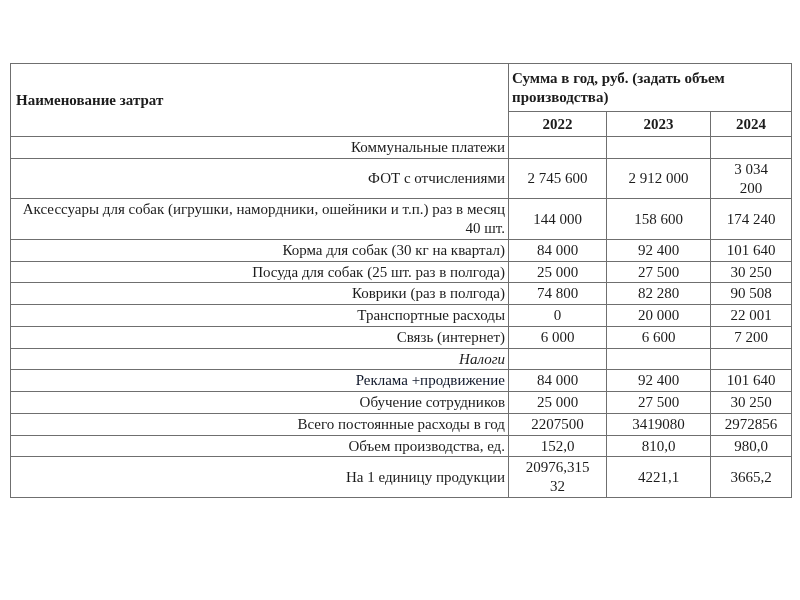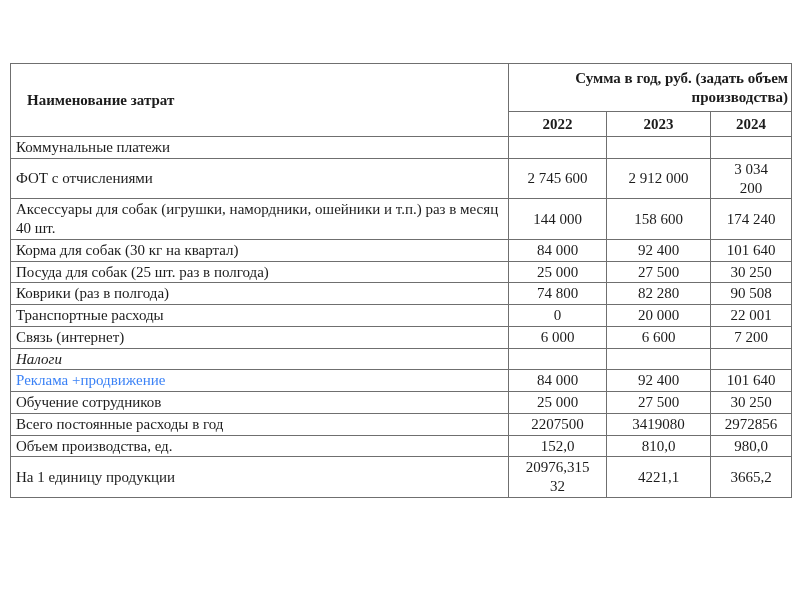--- a/index.html
+++ b/index.html
@@ -32,36 +32,36 @@
     border: 1px solid #6f6f6f;
     font-size: 15px;
     line-height: 1.25;
     vertical-align: middle;
     padding: 1px 3px;
     overflow: hidden;
   }
   th.label-head {
     text-align: left;
     font-weight: bold;
-    padding-left: 16px;
+    padding-left: 5px;
     height: 70px;
   }
   th.group-head {
-    text-align: right;
+    text-align: left;
     font-weight: bold;
     height: 44px;
   }
   th.year-head {
     text-align: center;
     font-weight: bold;
     height: 21px;
     font-family: Liberation Serif, serif;
   }
   td.label-cell {
-    text-align: left;
+    text-align: right;
     padding-left: 5px;
   }
   td.value-cell {
     text-align: center;
     white-space: pre-line;
   }
   tr.row-bold td {
     font-weight: normal;
   }
   td.label-italic {
@@ -144,21 +144,21 @@
           <td class="value-cell">6 600</td>
           <td class="value-cell">7 200</td>
         </tr>
         <tr class="data-row">
           <td class="label-cell label-italic">Налоги</td>
           <td class="value-cell"></td>
           <td class="value-cell"></td>
           <td class="value-cell"></td>
         </tr>
         <tr class="data-row">
-          <td class="label-cell" style="color: #3b82f6;">Реклама +продвижение</td>
+          <td class="label-cell" style="color: #0f172a;">Реклама +продвижение</td>
           <td class="value-cell">84 000</td>
           <td class="value-cell">92 400</td>
           <td class="value-cell">101 640</td>
         </tr>
         <tr class="data-row">
           <td class="label-cell">Обучение сотрудников</td>
           <td class="value-cell">25 000</td>
           <td class="value-cell">27 500</td>
           <td class="value-cell">30 250</td>
         </tr>

